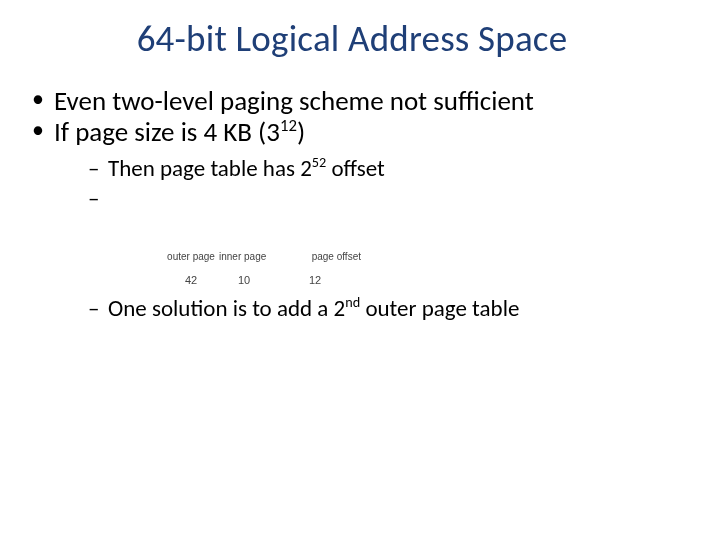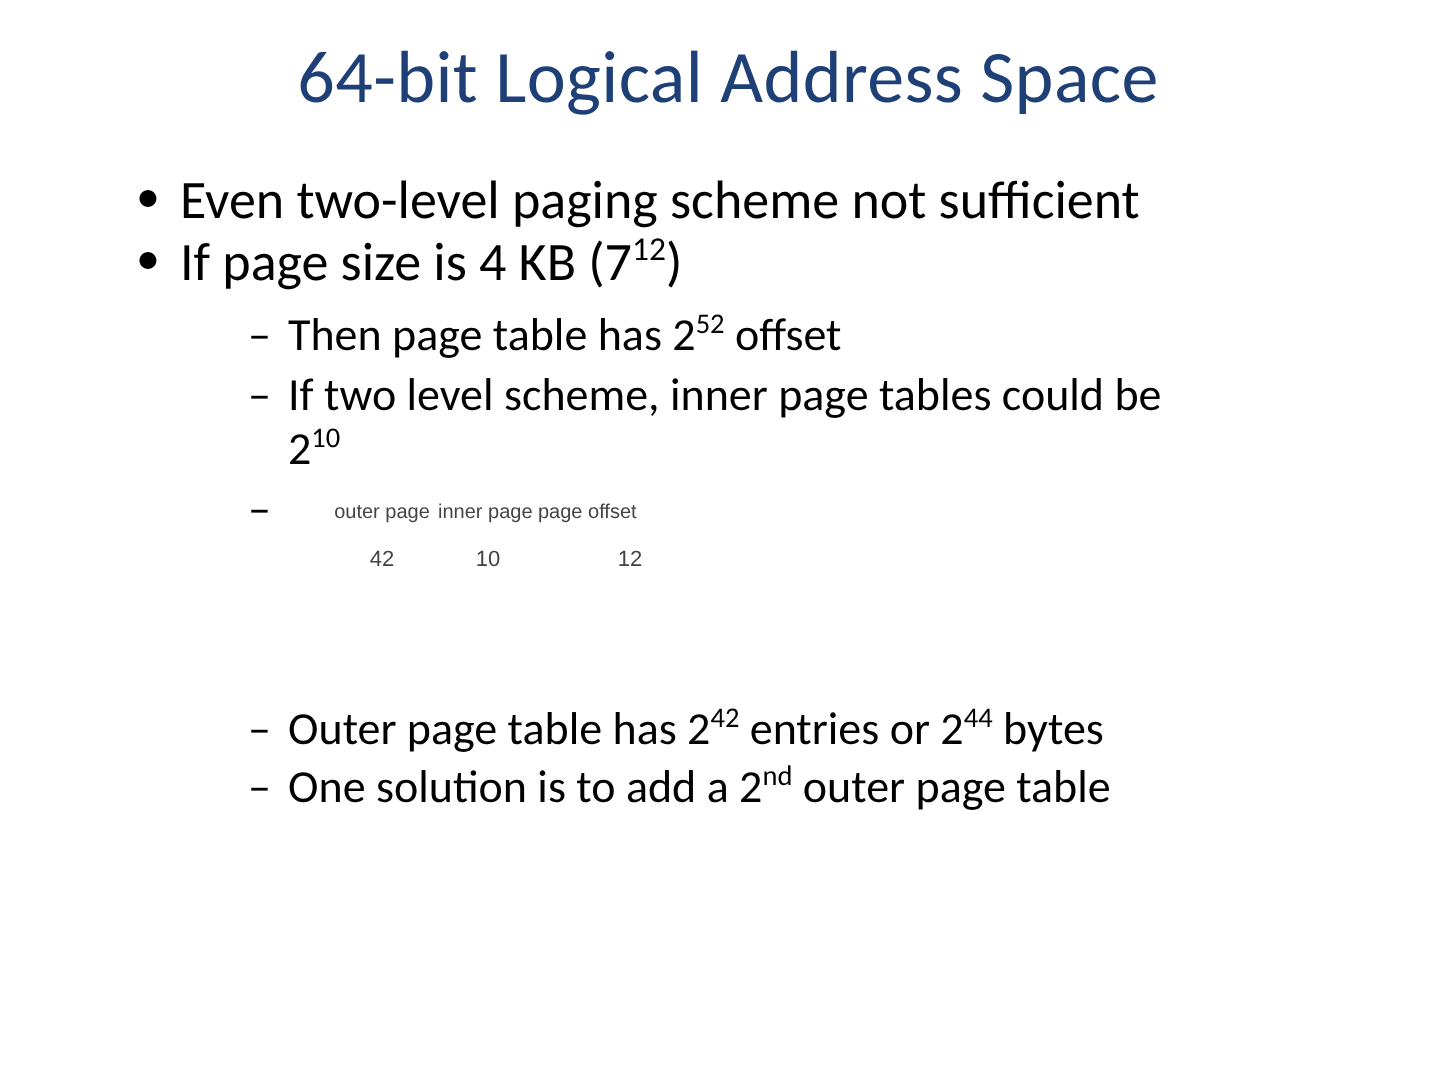--- a/index.html
+++ b/index.html
@@ -10,34 +10,34 @@
     background: #fff;
     font-family: Calibri, "Segoe UI", Arial, sans-serif;
     color: #000;
     overflow: hidden;
   }
   .slide {
     width: 720px;
     height: 540px;
     position: relative;
     box-sizing: border-box;
-    padding: 16px 40px 0 48px;
+    padding: 16px 40px 0 24px;
   }
   .title {
     text-align: center;
     font-size: 37px;
     font-weight: 400;
     color: #1f3f77;
     margin: 0 0 24px 0;
     letter-spacing: 0.2px;
   }
   ul.top {
     list-style: none;
     padding: 0;
-    margin: 16px;
+    margin: 4px;
     font-size: 27px;
     line-height: 1.15;
   }
   ul.top > li {
     position: relative;
     padding-left: 26px;
     margin-bottom: 0px;
   }
   ul.top > li::before {
     content: "•";
@@ -80,21 +80,21 @@
     font-family: Arial, sans-serif;
   }
   .fig-labels {
     display: flex;
     font-size: 10px;
     color: #444;
     margin-bottom: 12px;
   }
   .fig-labels span:nth-child(1){ width:56px; text-align:center; }
   .fig-labels span:nth-child(2){ width:50px; text-align:left; }
-  .fig-labels span:nth-child(3){ width:92px; text-align:left; }
+  .fig-labels span:nth-child(3){ width:92px; text-align:right; }
   .fig-row {
     display:flex;
     border:1px solid #555;
     background:#dedede;
     height:22px;
   }
   .fig-row div{
     border-right:1px solid #555;
     display:flex;
     align-items:center;
@@ -123,36 +123,29 @@
 
 <div class="slide">
 
   <h1 class="title">64-bit Logical Address Space</h1>
 
   <ul class="top">
     <li>
       <span>Even two-level paging scheme not sufficient</span>
     </li>
     <li>
-      <span>If page size is 4 KB (7</span><sup>12</sup><span>)</span>
+      <span>If page size is 4 KB (3</span><sup>12</sup><span>)</span>
 
       <ul class="sub">
         <li>
           <span>Then page table has 2</span><sup>52</sup><span> offset</span>
         </li>
-        <li>
-          <span>If two level scheme, inner page tables could be</span><br>
-          <span> 2</span><sup>10</sup>
-        </li>
 
         <li class="spacer-sub" style="list-style:none;"></li>
 
-        <li>
-          <span>Outer page table has 2</span><sup>42</sup><span> entries or 2</span><sup>44</sup><span> bytes</span>
-        </li>
         <li>
           <span>One solution is to add a 2</span><sup>nd</sup><span> outer page table</span>
         </li>
       </ul>
     </li>
   </ul>
 
   <div class="figure">
     <div class="fig-labels">
       <span>outer page</span>

